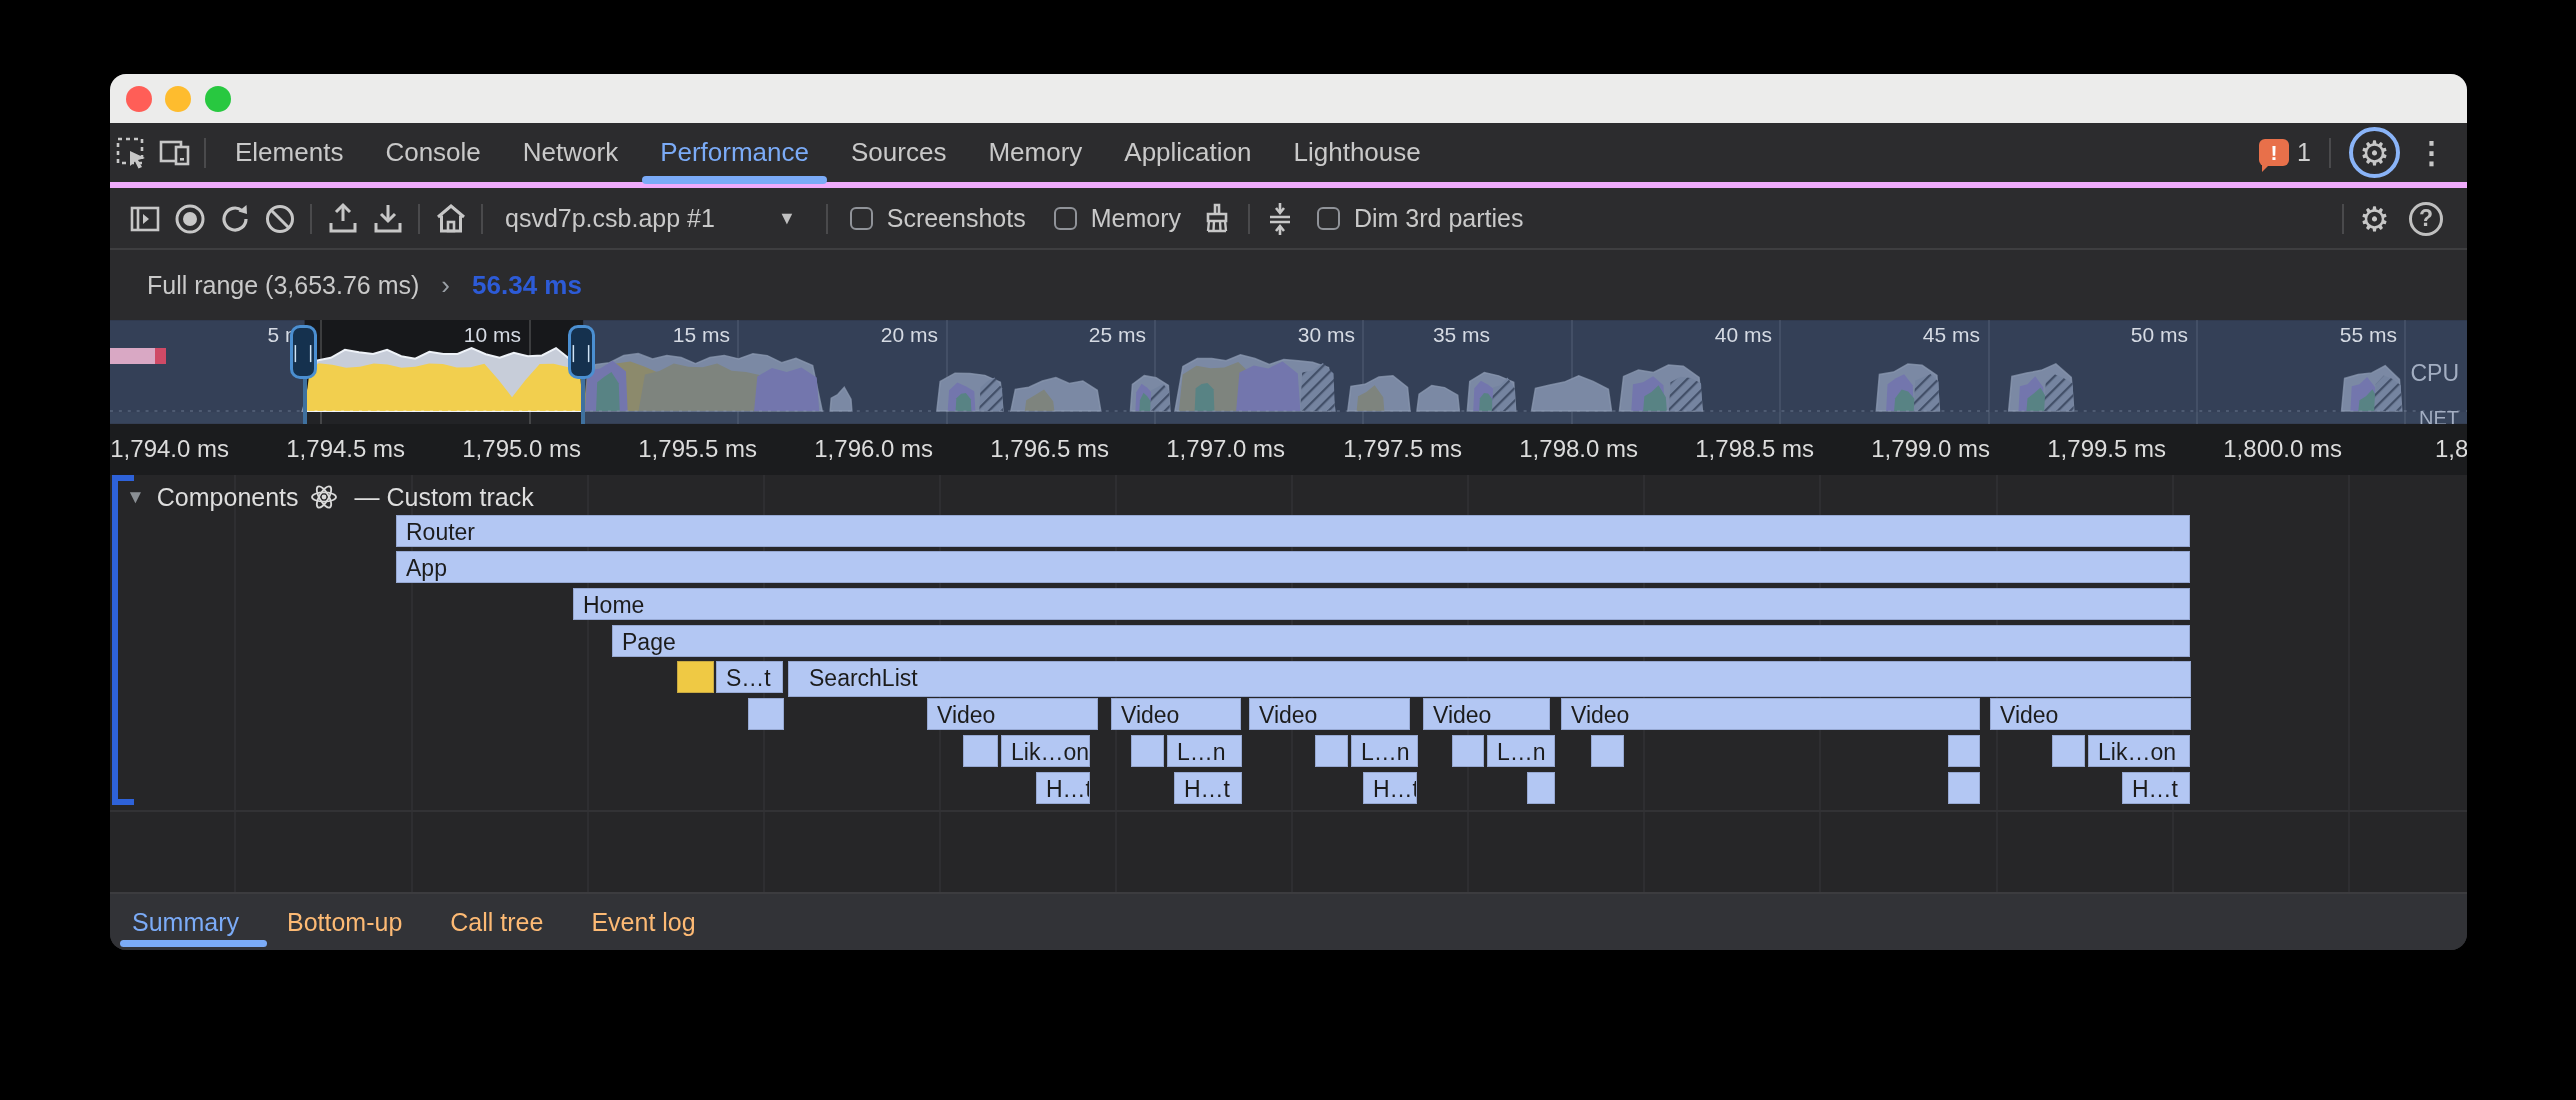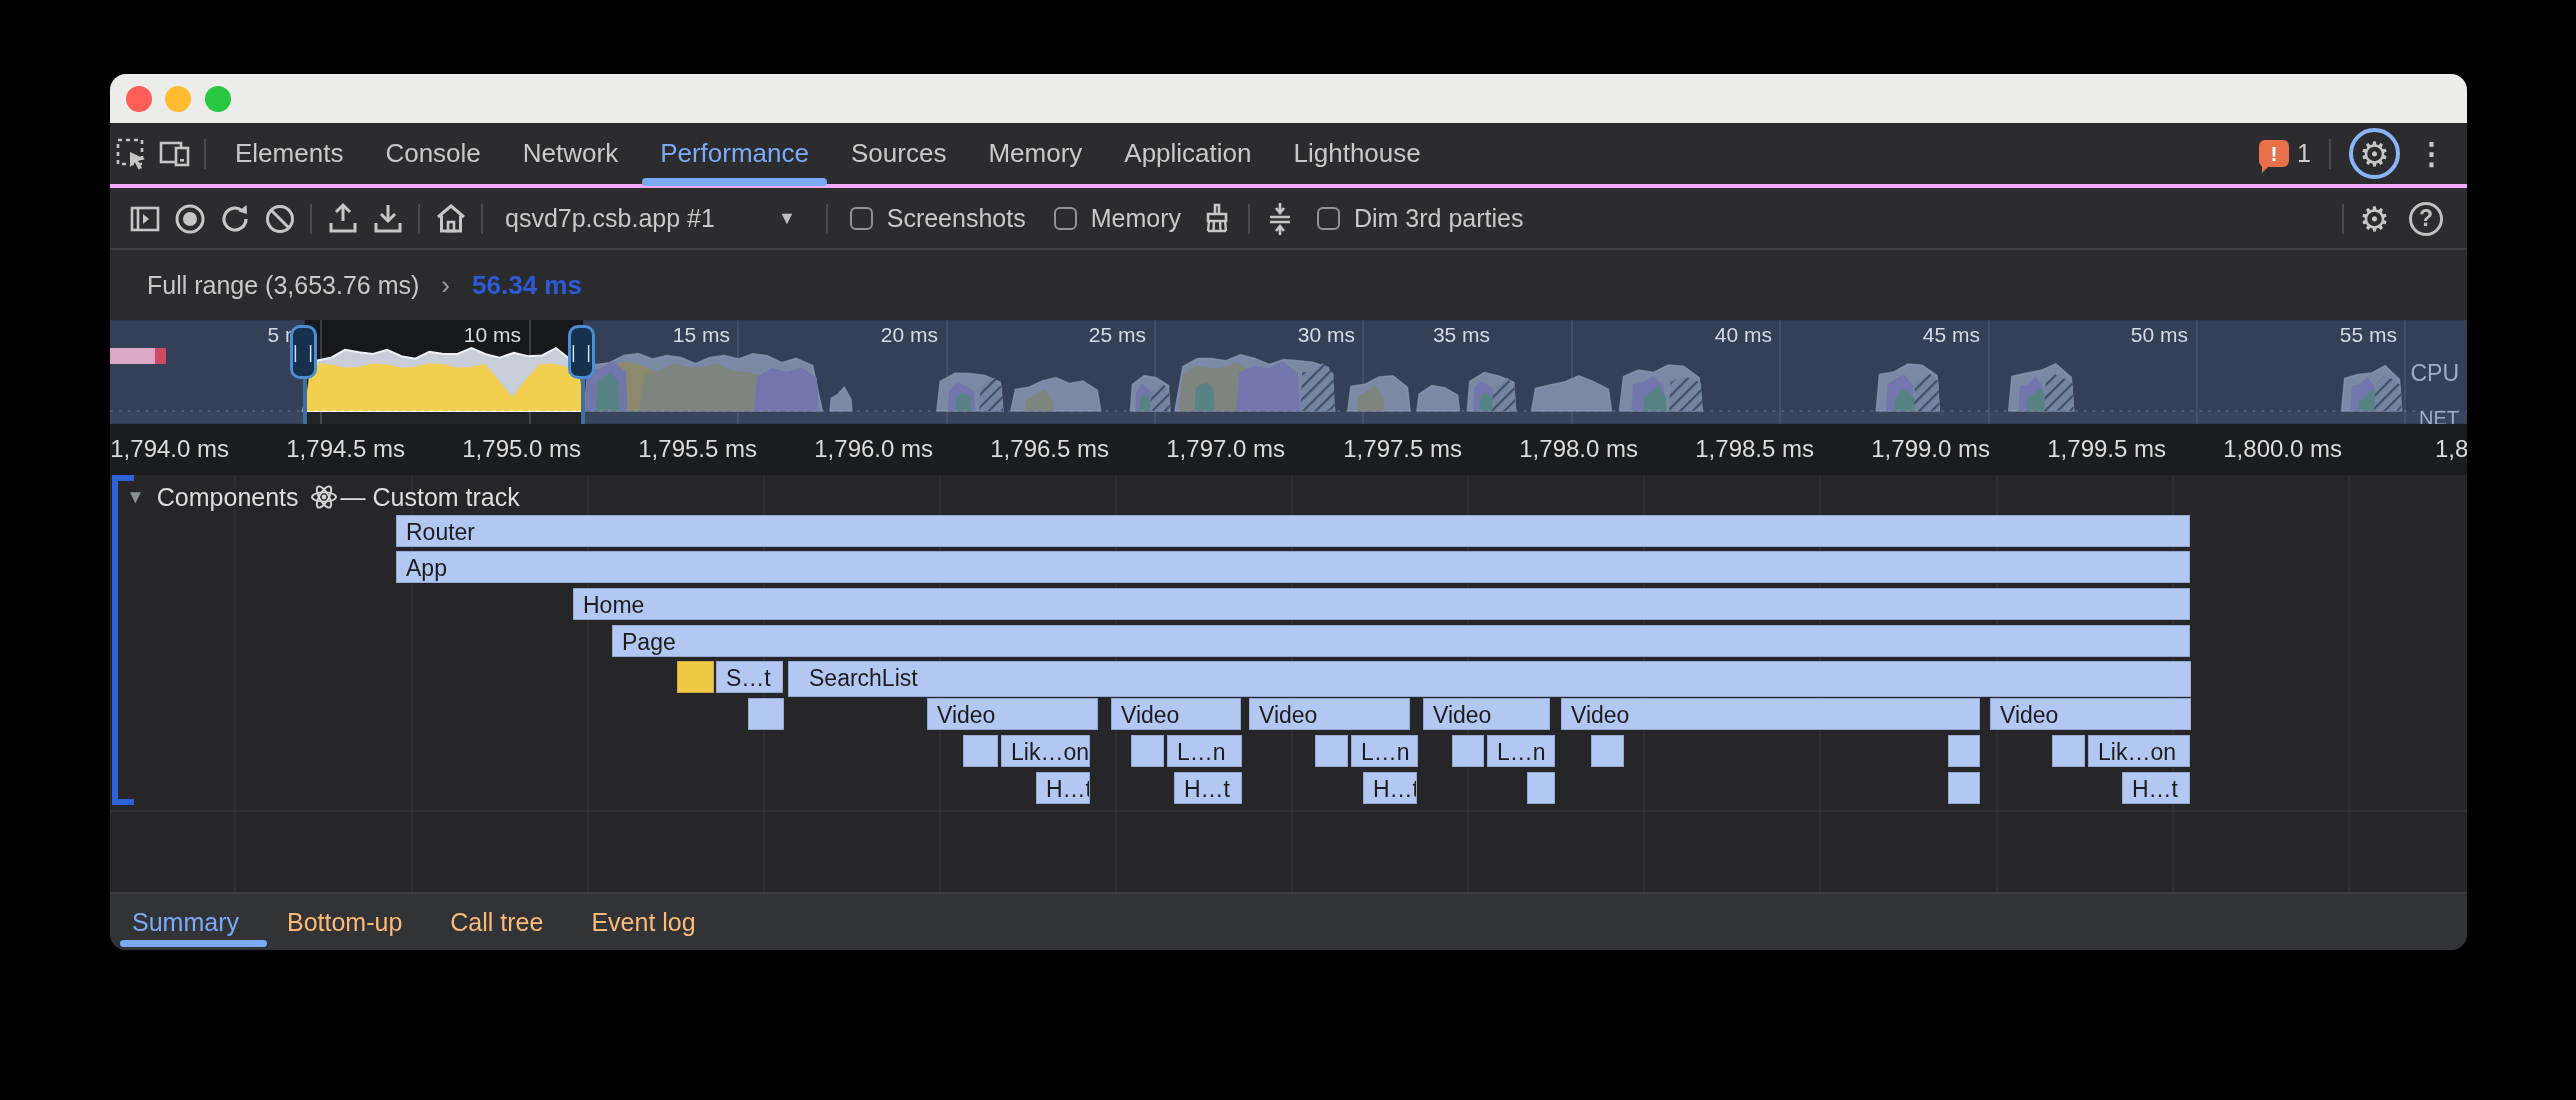--- a/index.html
+++ b/index.html
@@ -7,21 +7,21 @@
   *{box-sizing:border-box;}
   #window{position:absolute;left:110px;top:74px;width:2357px;height:876px;border-radius:16px;
     overflow:hidden;background:#2c2c2e;box-shadow:0 30px 89px rgba(0,0,0,.65);}
   
   .titlebar{position:absolute;left:0;top:0;width:100%;height:49px;background:#ececeb;display:flex;align-items:center;}
   .tl{position:absolute;top:12px;width:26px;height:26px;border-radius:50%;}
   .tl.red{left:16px;background:#ff5e57;} .tl.yel{left:55px;background:#febc2e;} .tl.grn{left:95px;background:#28c840;}
   .title{width:100%;text-align:center;font-size:25px;font-weight:700;color:#3a3a3c;}
   
   .tabbar{position:absolute;left:0;top:49px;width:100%;height:65px;background:#2c2c2e;
-    border-bottom:4px solid #f0abfc;display:flex;align-items:center;}
+    border-bottom:6px solid #f0abfc;display:flex;align-items:center;}
   .tabbar .icon-btn{width:43px;height:43px;display:flex;align-items:center;justify-content:center;flex:none;}
   .vsep{width:2px;height:30px;background:#4a4a4c;flex:none;margin:0 8px;}
   #dtTabs{display:flex;height:100%;align-items:center;}
   .dt-tab{padding:0 21px;font-size:26px;color:#c9c9c9;height:100%;display:flex;align-items:center;position:relative;cursor:default;}
   .dt-tab.active{color:#7babf7;}
   .dt-tab.active::after{content:"";position:absolute;left:3px;right:3px;bottom:-2px;height:8px;border-radius:7px;background:#7babf7;}
   .tab-right{margin-left:auto;display:flex;align-items:center;padding-right:14px;}
   .err-badge{display:flex;align-items:center;margin-right:10px;}
   .err-icon{width:30px;height:27px;background:#e8704a;border-radius:6px;position:relative;color:#fff;
     font-weight:700;font-size:21px;text-align:center;line-height:27px;}
@@ -65,21 +65,21 @@
   .ruler-label.over{width:auto;text-align:left;}
   
   .flame{position:absolute;left:0;top:401px;width:100%;height:417px;background:#262628;overflow:hidden;}
   .flame-grid{position:absolute;top:0;bottom:0;width:2px;background:#2e2e31;}
   .flame-hline{position:absolute;left:0;right:0;top:335px;height:2px;background:#323235;}
   .bracket{position:absolute;left:2px;top:0px;width:6px;height:330px;background:#2e62d9;}
   .bracket::before,.bracket::after{content:"";position:absolute;left:0;width:22px;height:6px;background:#2e62d9;}
   .bracket::before{top:0;} .bracket::after{bottom:0;}
   .flame-header{position:absolute;left:16px;top:7px;display:flex;align-items:center;color:#dedede;font-size:25px;}
   .tri{color:#8a8f94;font-size:19px;margin-right:12px;}
-  .flame-header .sfx{margin-left:2px;}
+  .flame-header .sfx{margin-left:16px;}
   .fbar{position:absolute;height:32px;background:#b3c7f3;color:#1c1c1c;font-size:23px;line-height:32px;
     padding:0 9px;overflow:hidden;white-space:nowrap;border:1px solid rgba(20,30,60,.18);}
   .fbar.yellow{background:#efc944;}
   
   .bottombar{position:absolute;left:0;bottom:0;width:100%;height:58px;background:#323337;border-top:2px solid #3c3c3f;
     display:flex;align-items:center;padding-left:22px;}
   .bt-tab{position:relative;padding:0 24px;height:100%;display:flex;align-items:center;font-size:25px;color:#fdba74;}
   .bt-tab:first-child{padding-left:0;}
   .bt-tab.active{color:#7babf7;}
   .bt-tab.active::after{content:"";position:absolute;left:-12px;right:-4px;bottom:3px;height:7px;border-radius:7px;background:#7babf7;}

